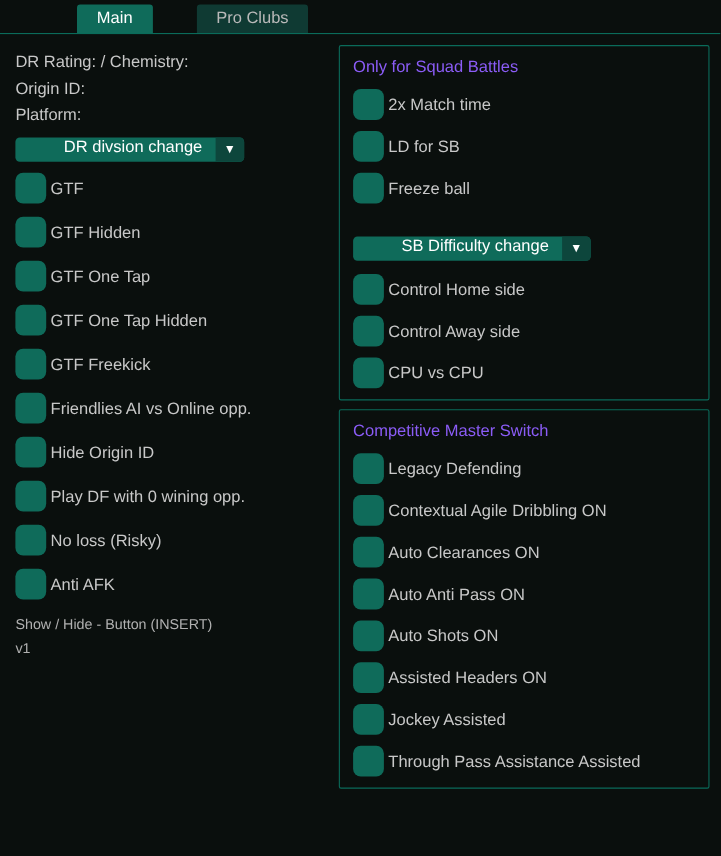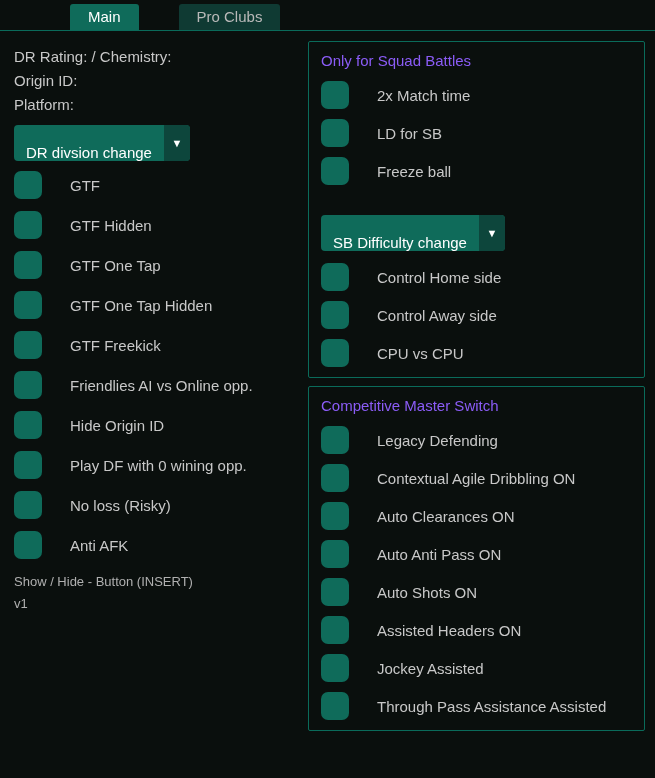--- a/index.html
+++ b/index.html
@@ -50,49 +50,50 @@
     flex-direction: column;
     gap: 8px;
   }
   .info-line {
     font-size: 15px;
     line-height: 24px;
     color: #c8c8c8;
   }
   .dropdown {
     display: inline-flex;
-    align-items: flex-end;
+    align-items: flex-start;
     background: #0f6b5a;
     border-radius: 4px;
-    height: 36px;
+    height: 22px;
     margin-top: 8px;
     margin-bottom: 10px;
     overflow: hidden;
     cursor: pointer;
+    padding-left: 32px;
   }
   .dropdown-label {
     color: #fff;
     padding: 0 12px;
     font-size: 15px;
     white-space: nowrap;
   }
   .dropdown-arrow {
     background: #0d463c;
     width: 26px;
     height: 100%;
     display: flex;
     align-items: center;
     justify-content: center;
     color: #fff;
     font-size: 11px;
   }
   .check-row {
     display: flex;
     align-items: center;
-    gap: 28px;
+    gap: 4px;
     margin-bottom: 12px;
   }
   .right-col .check-row { margin-bottom: 10px; }
   .checkbox {
     width: 28px;
     height: 28px;
     background: #0f6b5a;
     border-radius: 7px;
     flex-shrink: 0;
     cursor: pointer;

